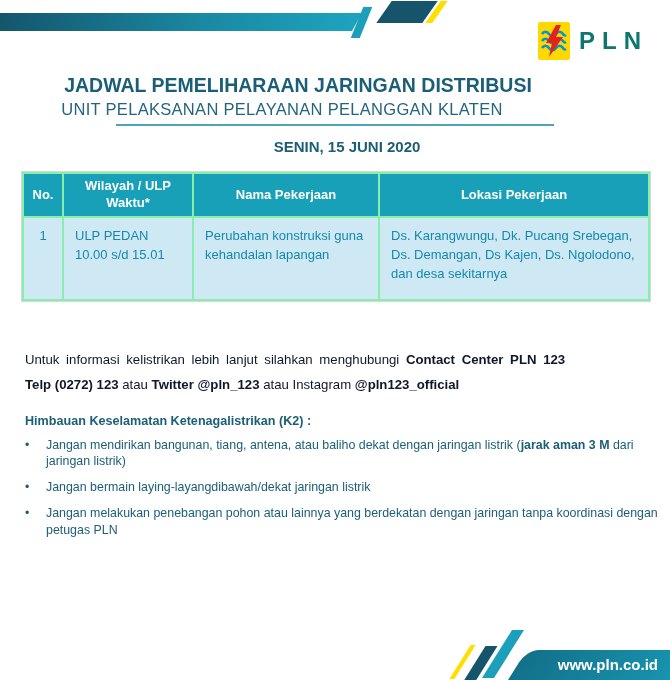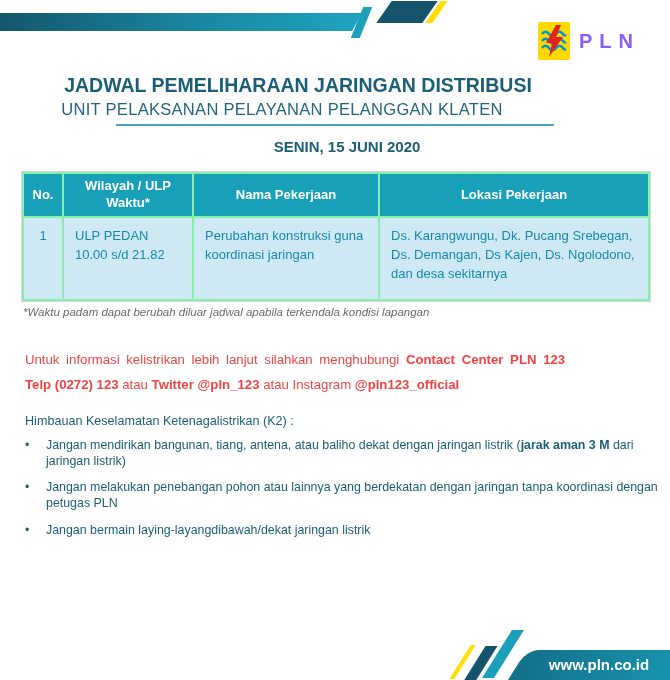--- a/index.html
+++ b/index.html
@@ -10,21 +10,21 @@
   .band-main{position:absolute;left:0;top:13px;width:362px;height:18px;
     background:linear-gradient(90deg,#14566c 0%,#1a88a2 55%,#1ea4bf 100%);
     clip-path:polygon(0 0,100% 0,calc(100% - 10px) 100%,0 100%);}
   .band-slice{position:absolute;left:357px;top:7px;width:9px;height:31px;background:#1c9fba;transform:skewX(-22deg);}
   .band-dark{position:absolute;left:384px;top:1px;width:46px;height:22px;background:#15546b;transform:skewX(-35deg);}
   .band-yellow{position:absolute;left:433px;top:1px;width:7px;height:22px;background:#ffdf00;transform:skewX(-35deg);}
 
   
   .logo{position:absolute;left:538px;top:22px;display:flex;align-items:center;gap:9px;}
   .logo svg{width:32px;height:38px;display:block;}
-  .logo-text{font-size:20px;font-weight:bold;color:#8b5cf6;letter-spacing:7px;line-height:1;}
+  .logo-text{font-size:24px;font-weight:bold;color:#0f766e;letter-spacing:7px;line-height:1;}
 
   
   .title{position:absolute;left:0;width:596px;top:74px;text-align:center;
     font-size:19.5px;font-weight:bold;color:#1b5e77;}
   .subtitle{position:absolute;left:0;width:564px;top:100px;text-align:center;
     font-size:16.5px;color:#24647e;letter-spacing:.3px;}
   .divider{position:absolute;left:116px;top:124px;width:438px;height:2px;background:#4ba4bd;}
   .date{position:absolute;left:0;width:670px;top:138px;text-align:center;
     font-size:15px;font-weight:bold;color:#1b5e77;padding-left:12px;}
 
@@ -32,35 +32,35 @@
   .sched-wrap{position:absolute;left:21px;top:171px;width:628px;border:1px solid #d6d6d6;background:#86efac;}
   table.sched{border-collapse:separate;border-spacing:2px;width:100%;}
   table.sched th{background:#18a0b8;color:#ffffff;font-size:13px;font-weight:bold;text-align:center;
     vertical-align:middle;height:38px;padding:2px 6px;white-space:pre-line;line-height:1.3;}
   table.sched td{background:#cfe9f4;color:#1688ac;font-size:13px;vertical-align:top;
     padding:9px 11px;height:63px;line-height:1.45;white-space:pre-line;}
   td.cell-no{text-align:center;white-space:normal;}
 
   
   .note{position:absolute;left:23px;top:306px;font-size:11.5px;font-style:italic;color:#6a6a6a;}
-  .contact{position:absolute;left:25px;top:347px;color:#ef4444;font-size:13.2px;line-height:1.9;}
+  .contact{position:absolute;left:25px;top:347px;color:#0f172a;font-size:13.2px;line-height:1.9;}
   .contact b{font-weight:bold;}
   .contact .l1{word-spacing:3px;}
   .safety{position:absolute;left:25px;top:414px;right:8px;color:#1b5e77;}
-  .safety-heading{font-weight:normal;font-size:12.6px;margin-bottom:9px;}
+  .safety-heading{font-weight:bold;font-size:12.6px;margin-bottom:9px;}
   .bullet{display:flex;margin-bottom:10px;font-size:12.4px;line-height:1.3;}
   .bullet .marker{width:21px;flex:none;}
   .bullet .marker::before{content:"\2022";}
   .bullet b{font-weight:bold;margin-top:32px;}
 
   
   .footer-band{position:absolute;left:508px;top:650px;width:220px;height:30px;
     background:linear-gradient(90deg,#13708a,#1aa0bc);transform:skewX(-32deg);
     transform-origin:0 100%;border-top-left-radius:12px;}
-  .footer-url{position:absolute;left:540px;top:656px;width:118px;text-align:center;
+  .footer-url{position:absolute;left:540px;top:656px;width:118px;text-align:right;
     color:#ffffff;font-weight:bold;font-size:15px;}
   .fstripe-teal{position:absolute;left:497px;top:630px;width:12px;height:48px;background:#1c9fba;transform:skewX(-32deg);}
   .fstripe-dark{position:absolute;left:473px;top:646px;width:12px;height:40px;background:#15546b;transform:skewX(-32deg);}
   .fstripe-yellow{position:absolute;left:460px;top:645px;width:5px;height:34px;background:#ffdf00;transform:skewX(-32deg);}
 </style>
 </head>
 <body>
 
 <div class="page">
 
@@ -101,48 +101,47 @@
           <th>Wilayah / ULP
 Waktu*</th>
           <th>Nama Pekerjaan</th>
           <th>Lokasi Pekerjaan</th>
         </tr>
       </thead>
       <tbody>
         <tr>
           <td class="cell-no">1</td>
           <td>ULP PEDAN
-10.00 s/d 21.82</td>
-          <td>Perubahan konstruksi guna koordinasi jaringan</td>
+10.00 s/d 15.01</td>
+          <td>Perubahan konstruksi guna kehandalan lapangan</td>
           <td>Ds. Karangwungu, Dk. Pucang Srebegan, Ds. Demangan, Ds Kajen, Ds. Ngolodono, dan desa sekitarnya</td>
         </tr>
       </tbody>
     </table>
   </div>
 
-  <div class="note">*Waktu padam dapat berubah diluar jadwal apabila terkendala kondisi lapangan</div>
 
   <div class="contact">
     <div class="l1"><span>Untuk informasi kelistrikan lebih lanjut silahkan menghubungi </span><b>Contact Center PLN 123</b></div>
     <div class="l2"><b>Telp (0272) 123</b><span> atau </span><b>Twitter @pln_123</b><span> atau Instagram </span><b>@pln123_official</b></div>
   </div>
 
   <div class="safety">
     <div class="safety-heading">Himbauan Keselamatan Ketenagalistrikan (K2) :</div>
     <div class="bullet">
       <span class="marker"></span>
       <span><span>Jangan mendirikan bangunan, tiang, antena, atau baliho dekat dengan jaringan listrik (</span><b>jarak aman 3 M</b><span> dari jaringan listrik)</span></span>
     </div>
     <div class="bullet">
       <span class="marker"></span>
-      <span><span>Jangan melakukan penebangan pohon atau lainnya yang berdekatan dengan jaringan tanpa koordinasi dengan petugas PLN</span><b></b><span></span></span>
+      <span><span>Jangan bermain laying-layangdibawah/dekat jaringan listrik</span><b></b><span></span></span>
     </div>
     <div class="bullet">
       <span class="marker"></span>
-      <span><span>Jangan bermain laying-layangdibawah/dekat jaringan listrik</span><b></b><span></span></span>
+      <span><span>Jangan melakukan penebangan pohon atau lainnya yang berdekatan dengan jaringan tanpa koordinasi dengan petugas PLN</span><b></b><span></span></span>
     </div>
   </div>
 
   <div class="fstripe-yellow"></div>
   <div class="fstripe-dark"></div>
   <div class="fstripe-teal"></div>
   <div class="footer-band"></div>
   <div class="footer-url">www.pln.co.id</div>
 
 </div>

